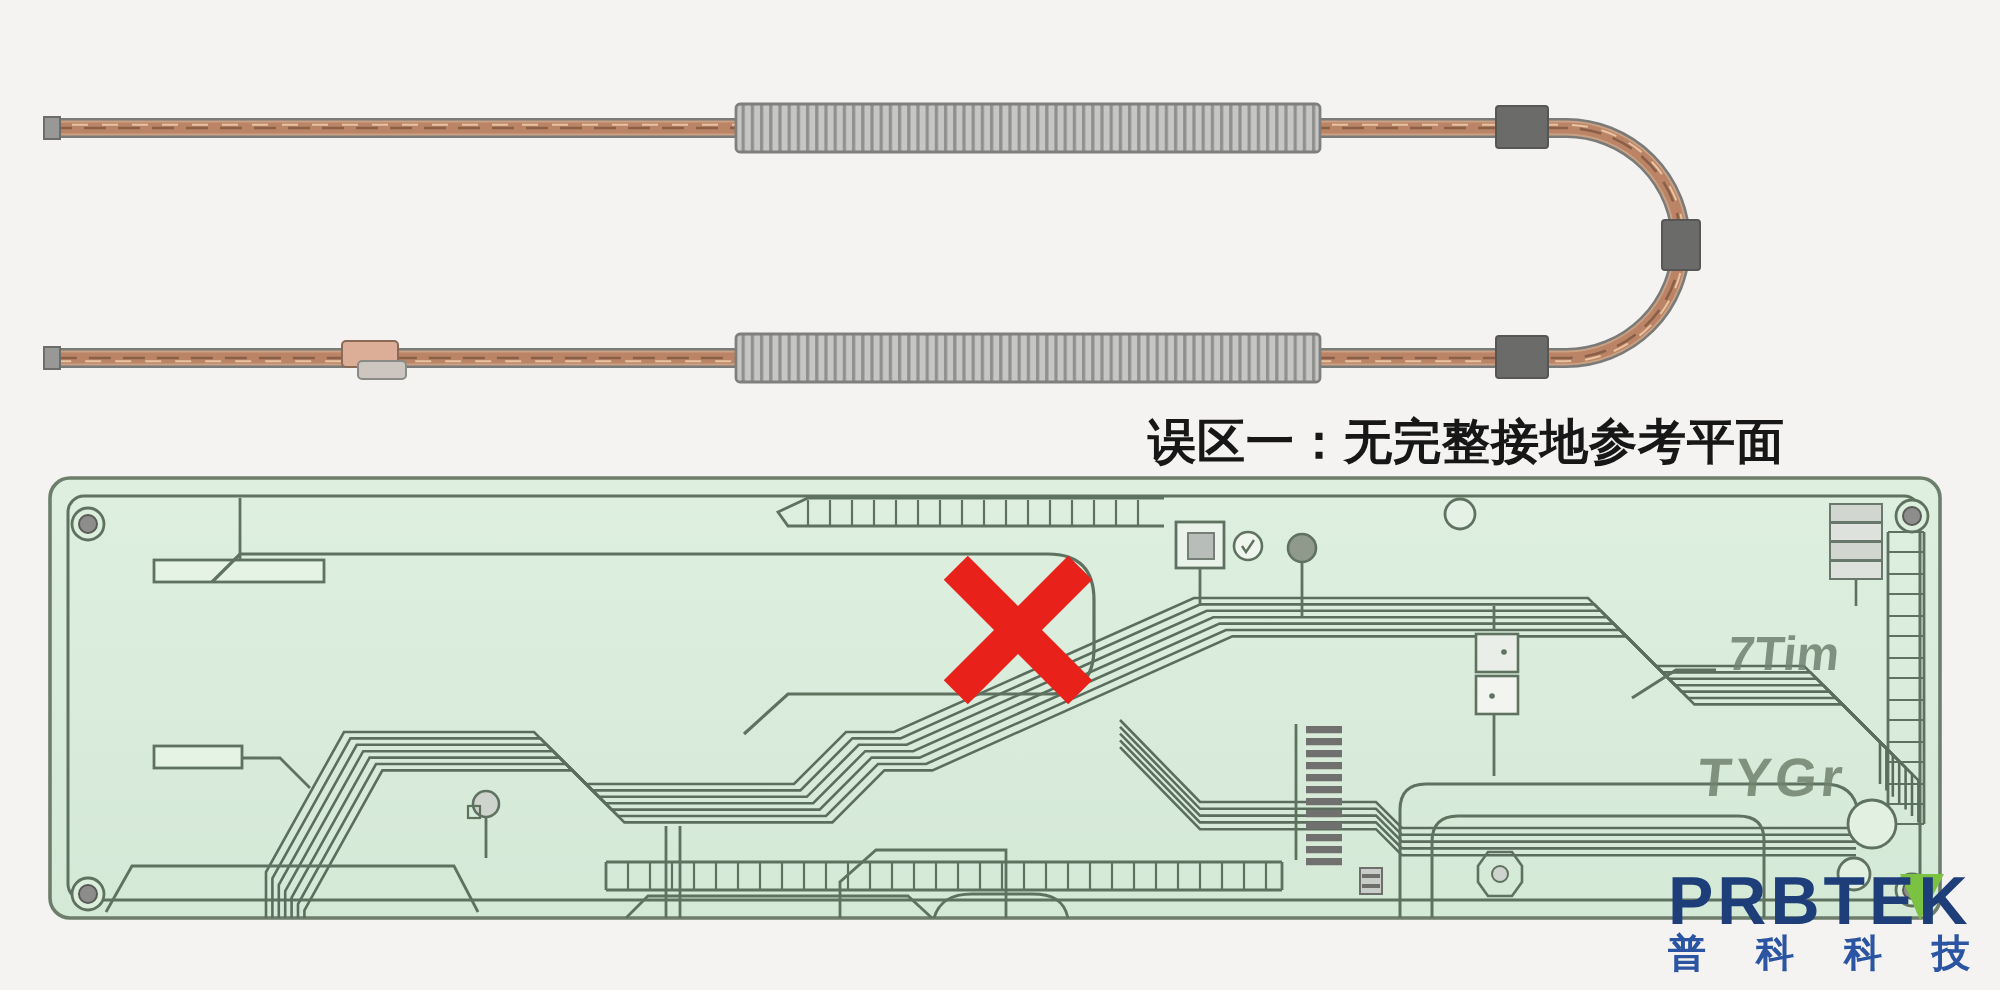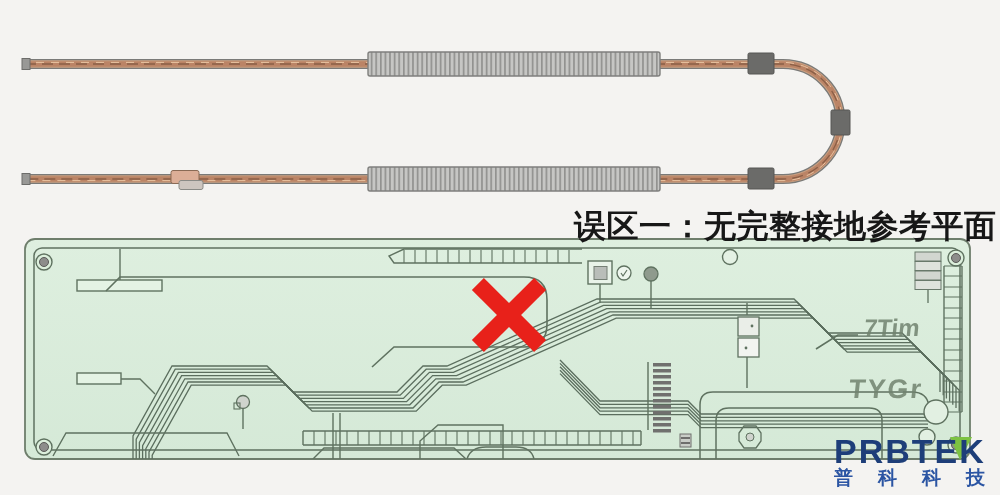--- a/index.html
+++ b/index.html
@@ -5,21 +5,21 @@
   html,body{margin:0;padding:0;}
   body{
     width:1000px;height:495px;overflow:hidden;position:relative;
     background:#f4f3f1;
     font-family:"Liberation Sans", sans-serif;
   }
   .stage{position:absolute;left:0;top:0;width:1000px;height:495px;}
   svg{display:block;}
   .heading{
     position:absolute;left:574px;top:205px;width:420px;
-    font-size:32px;font-weight:800;color:#171717;letter-spacing:0.5px;
+    font-size:24px;font-weight:800;color:#171717;letter-spacing:0.5px;
     white-space:nowrap;
   }
   .silk{
     position:absolute;color:#71836f;font-weight:700;opacity:.85;
     transform:skewX(-6deg);white-space:nowrap;
   }
   .silk-1{left:864px;top:314px;font-size:24px;}
   .silk-2{left:849px;top:374px;font-size:27px;letter-spacing:2px;}
   .logo{position:absolute;left:834px;top:436px;width:170px;height:56px;}
   .logo-accent{position:absolute;left:114px;top:0;z-index:0;}

